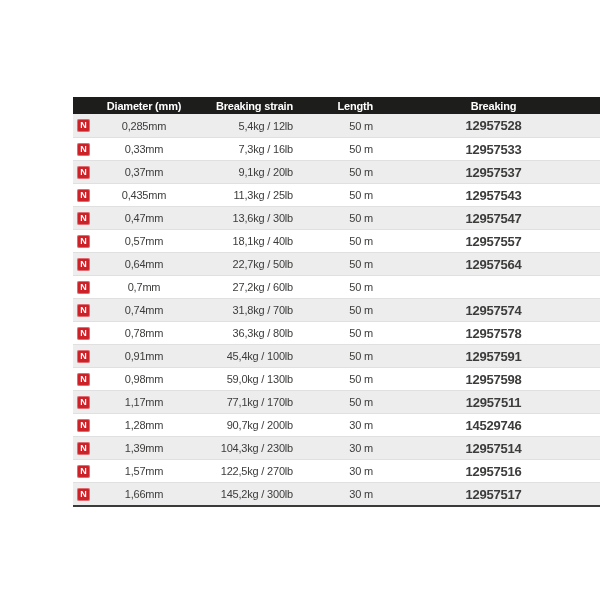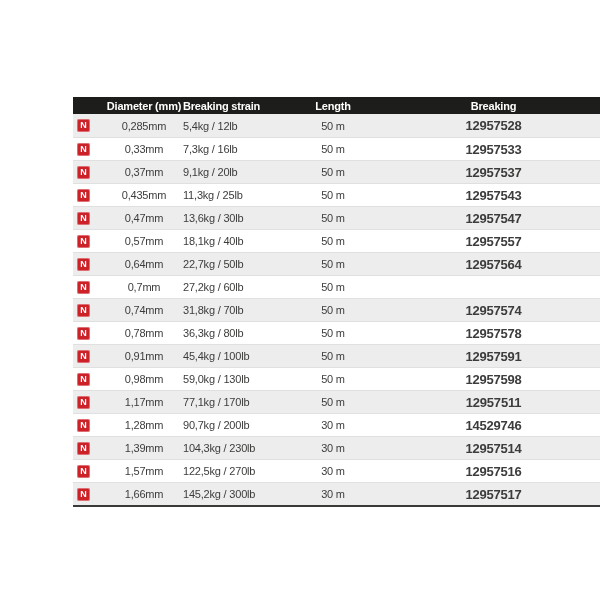--- a/index.html
+++ b/index.html
@@ -39,22 +39,22 @@
     height: 23px;
     background: var(--row-bg);
     color: var(--text);
     font-size: 11px;
     letter-spacing: -0.2px;
   }
   .tr:nth-child(odd) { background: var(--row-alt-bg); }
   .tr + .tr { border-top: 1px solid var(--row-divider); }
   .col-icon { width: 32px; padding-left: 4px; display: flex; align-items: center; }
   .col-diameter { width: 78px; text-align: center; }
-  .col-strain { width: 110px; text-align: left; }
-  .col-length { width: 80px; text-align: center; }
+  .col-strain { width: 110px; text-align: right; }
+  .col-length { width: 80px; text-align: right; }
   .col-reference { width: 241px; text-align: center; }
   .td.col-reference { font-weight: bold; font-size: 13px; }
   .n-badge {
     display: inline-block;
     width: 13px; height: 13px;
     background: var(--badge-red);
     color: var(--badge-letter-color);
     font-size: 9px; font-weight: bold;
     line-height: 13px; text-align: center;
     border-radius: 2px;

